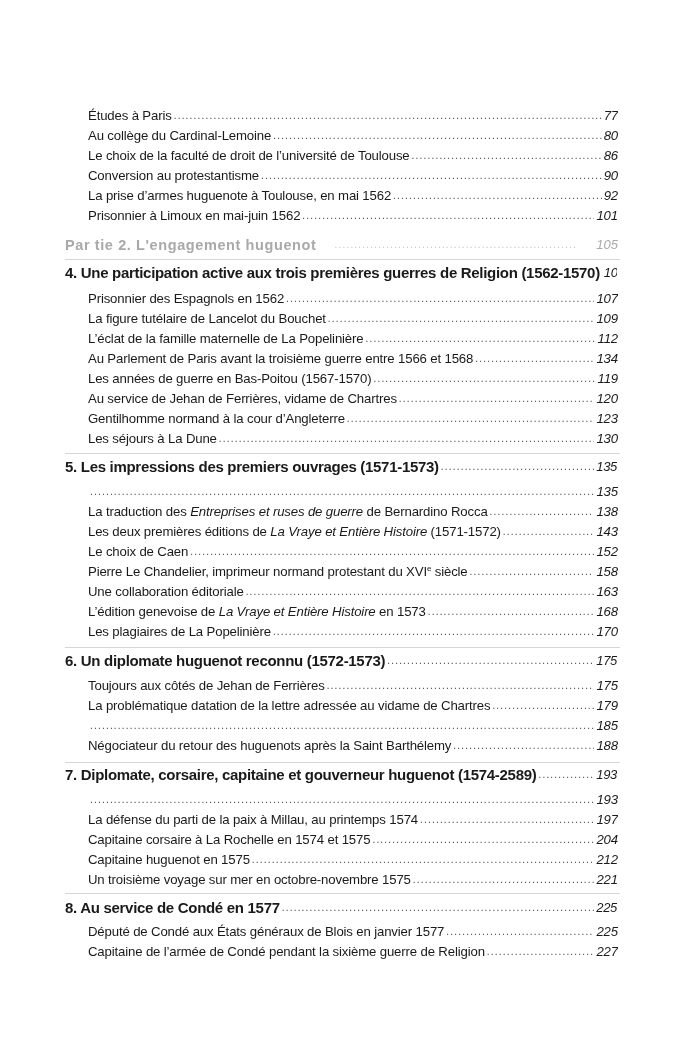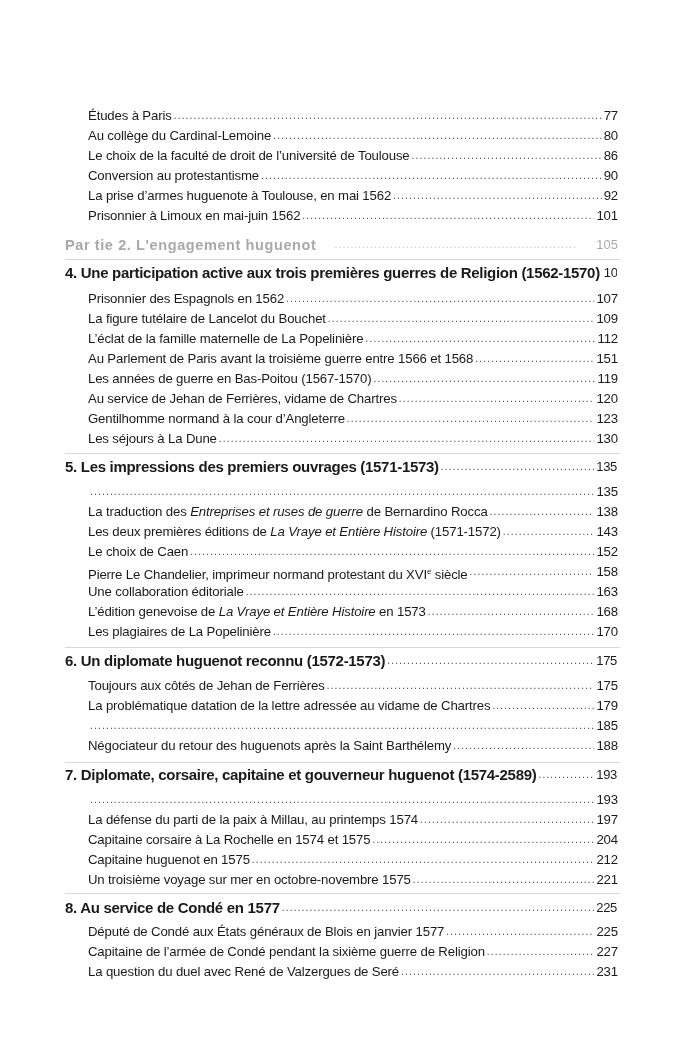--- a/index.html
+++ b/index.html
@@ -16,37 +16,37 @@
       color: #1a1a1a;
     }
     .page {
       position: absolute;
       left: 0; top: 0;
       width: 700px; height: 1063px;
     }
     .row {
       position: absolute;
       display: flex;
-      align-items: flex-start;
+      align-items: flex-end;
       white-space: nowrap;
       overflow: hidden;
     }
     .row .t { flex: 0 0 auto; }
     .row .dots {
       flex: 1 1 auto;
       overflow: hidden;
       margin: 0 2px;
       color: #444;
       letter-spacing: 1.2px;
       font-size: 10px;
     }
     .row .dots::before {
       content: "..................................................................................................................................................................................................................";
     }
-    .row .pg { flex: 0 0 auto; }
+    .row .pg { flex: 0 0 auto; font-style: italic; }
 
     .sub {
       left: 88px;
       width: 530px;
       font-size: 13.2px;
       height: 20px;
       line-height: 20px;
       letter-spacing: -0.15px;
     }
     .chap {
@@ -145,21 +145,21 @@
     <span class="pg">109</span>
   </div>
   <div class="row sub" style="top:329px">
     <span class="t">L’éclat de la famille maternelle de La Popelinière</span>
     <span class="dots"></span>
     <span class="pg">112</span>
   </div>
   <div class="row sub" style="top:349px">
     <span class="t">Au Parlement de Paris avant la troisième guerre entre 1566 et 1568</span>
     <span class="dots"></span>
-    <span class="pg">151</span>
+    <span class="pg">134</span>
   </div>
   <div class="row sub" style="top:369px">
     <span class="t">Les années de guerre en Bas-Poitou (1567-1570)</span>
     <span class="dots"></span>
     <span class="pg">119</span>
   </div>
   <div class="row sub" style="top:389px">
     <span class="t">Au service de Jehan de Ferrières, vidame de Chartres</span>
     <span class="dots"></span>
     <span class="pg">120</span>
@@ -291,19 +291,14 @@
   <div class="row sub" style="top:922px">
     <span class="t">Député de Condé aux États généraux de Blois en janvier 1577</span>
     <span class="dots"></span>
     <span class="pg">225</span>
   </div>
   <div class="row sub" style="top:942px">
     <span class="t">Capitaine de l’armée de Condé pendant la sixième guerre de Religion</span>
     <span class="dots"></span>
     <span class="pg">227</span>
   </div>
-  <div class="row sub" style="top:962px">
-    <span class="t">La question du duel avec René de Valzergues de Seré</span>
-    <span class="dots"></span>
-    <span class="pg">231</span>
-  </div>
 
 </div>
 
 </body></html>

